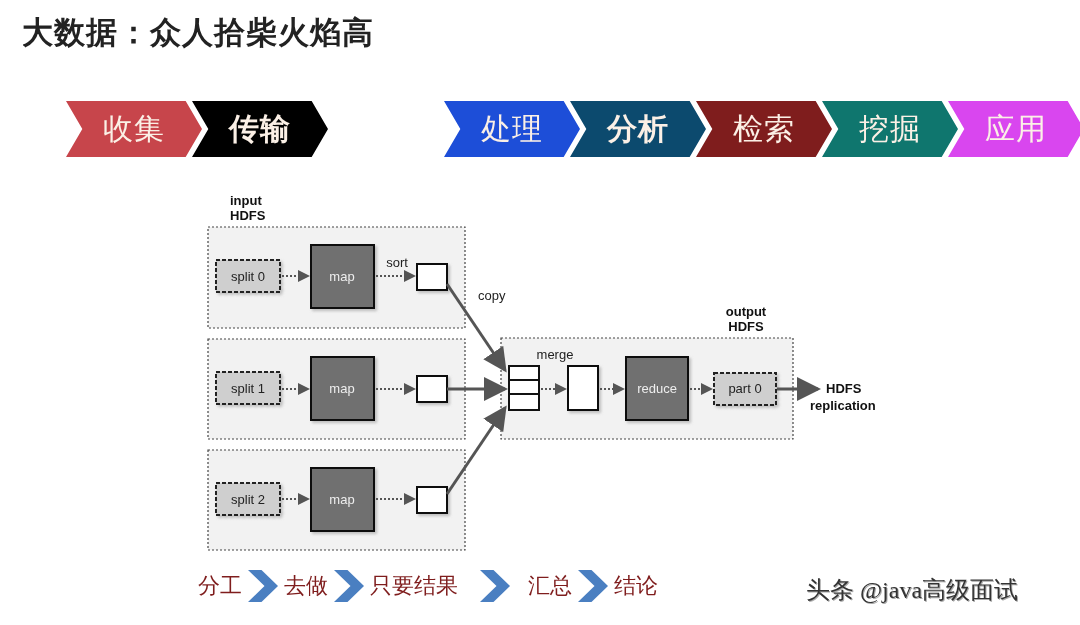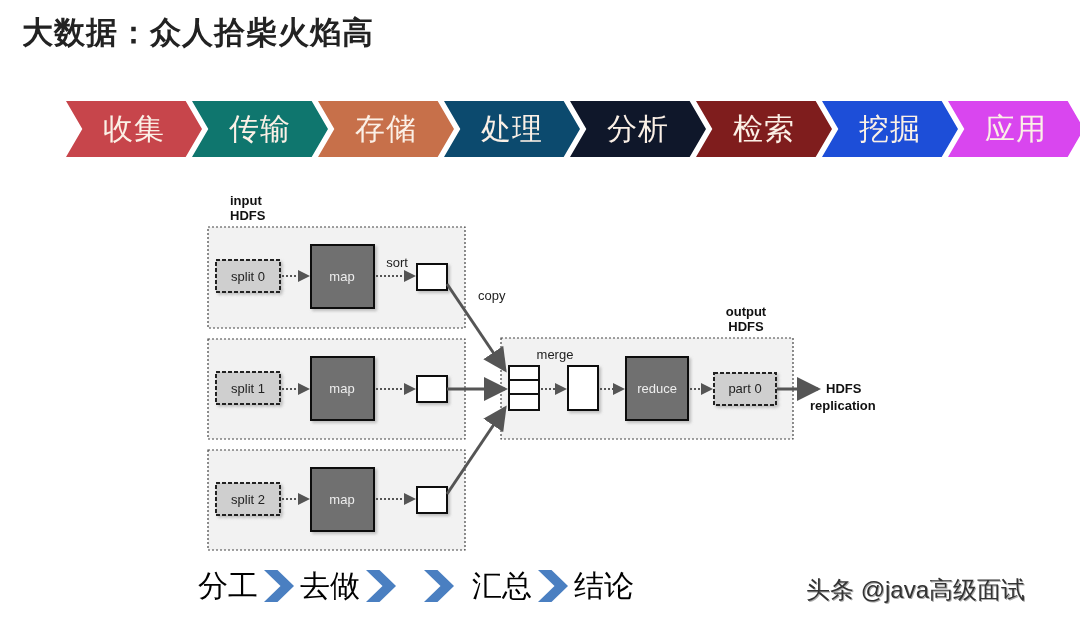--- a/index.html
+++ b/index.html
@@ -9,52 +9,49 @@
            color:#222; letter-spacing:1px; font-family:Liberation Sans, sans-serif; }
   .chevrons { position:absolute; left:66px; top:101px; width:1022px; height:68px; }
   .chev { position:absolute; top:0; height:56px; width:136px;
           clip-path: polygon(0 0, 88% 0, 100% 50%, 88% 100%, 0 100%, 12% 50%); }
   .chev.first { clip-path: polygon(0 0, 88% 0, 100% 50%, 88% 100%, 0 100%, 12% 50%); }
   .chev span { position:absolute; left:0; right:0; top:8px; text-align:center;
                font-size:30px; color:#fbf0e6; font-family:"DejaVu Serif", serif; letter-spacing:1px; }
   .diagram { position:absolute; left:0; top:0; width:1080px; height:625px; }
   .diagram text { font-family:"Liberation Sans Narrow","Liberation Sans", sans-serif; }
   .bottom { position:absolute; left:198px; top:566px; height:40px; display:flex; align-items:center; }
-  .bottom .step { font-size:30px; color:#000000; font-family:"DejaVu Sans", sans-serif; }
+  .bottom .step { font-size:22px; color:#7f1d1d; font-family:"DejaVu Sans", sans-serif; }
   .bottom .arrow { width:30px; height:32px; margin:0 6px;
                    background:#4a7fc1;
                    clip-path: polygon(0 0, 45% 0, 100% 50%, 45% 100%, 0 100%, 55% 50%); }
   .watermark { position:absolute; left:806px; top:574px; font-size:24px; color:#333;
-               font-family:Liberation Sans, sans-serif; text-shadow:1px 1px 0 #aaa; }
+               font-family:Liberation Serif, serif; text-shadow:1px 1px 0 #aaa; }
 </style>
 </head>
 <body>
 
 <div class="title">大数据：众人拾柴火焰高</div>
 
 <div class="chevrons">
   <div class="chev first" style="left: 0px; background: rgb(199, 69, 75);">
       <span>收集</span>
     </div>
-  <div class="chev" style="left: 126px; background: #0f766e;">
+  <div class="chev" style="left: 126px; background: #000000; font-weight: bold;">
       <span>传输</span>
     </div>
-  <div class="chev" style="left: 252px; background: rgb(199, 112, 74);">
-      <span>存储</span>
-    </div>
-  <div class="chev" style="left: 378px; background: #0c4a6e;">
+  <div class="chev" style="left: 378px; background: #1d4ed8;">
       <span>处理</span>
     </div>
-  <div class="chev" style="left: 504px; background: #0f172a;">
+  <div class="chev" style="left: 504px; background: #0c4a6e; font-weight: bold;">
       <span>分析</span>
     </div>
   <div class="chev" style="left: 630px; background: #7f1d1d;">
       <span>检索</span>
     </div>
-  <div class="chev" style="left: 756px; background: #1d4ed8;">
+  <div class="chev" style="left: 756px; background: #0f766e;">
       <span>挖掘</span>
     </div>
   <div class="chev" style="left: 882px; background: #d946ef;">
       <span>应用</span>
     </div>
 </div>
 
 <svg class="diagram" viewBox="0 0 1080 625">
   <defs>
     <marker id="ah" markerWidth="8" markerHeight="8" refX="7" refY="4" orient="auto">
@@ -124,19 +121,20 @@
   <line x1="777" y1="389" x2="818" y2="389" stroke="#555" stroke-width="3" marker-end="url(#ah)"></line>
   <text x="826" y="393" font-size="13" font-weight="bold" fill="#111"><tspan>HDFS</tspan></text>
   <text x="810" y="410" font-size="13" font-weight="bold" fill="#111"><tspan>replication</tspan></text>
 </svg>
 
 <div class="bottom">
   <span class="step">分工</span>
   <span class="arrow" style="background: rgb(74, 127, 193);"></span>
   <span class="step">去做</span>
   <span class="arrow" style="background: rgb(74, 127, 193);"></span>
+  <span class="step">只要结果</span>
   <span class="arrow" style="margin-left: 22px; margin-right: 18px; background: rgb(74, 127, 193);"></span>
   <span class="step">汇总</span>
   <span class="arrow" style="background: rgb(74, 127, 193);"></span>
   <span class="step">结论</span>
 </div>
 
 <div class="watermark">头条 @java高级面试</div>
 
 </body></html>

